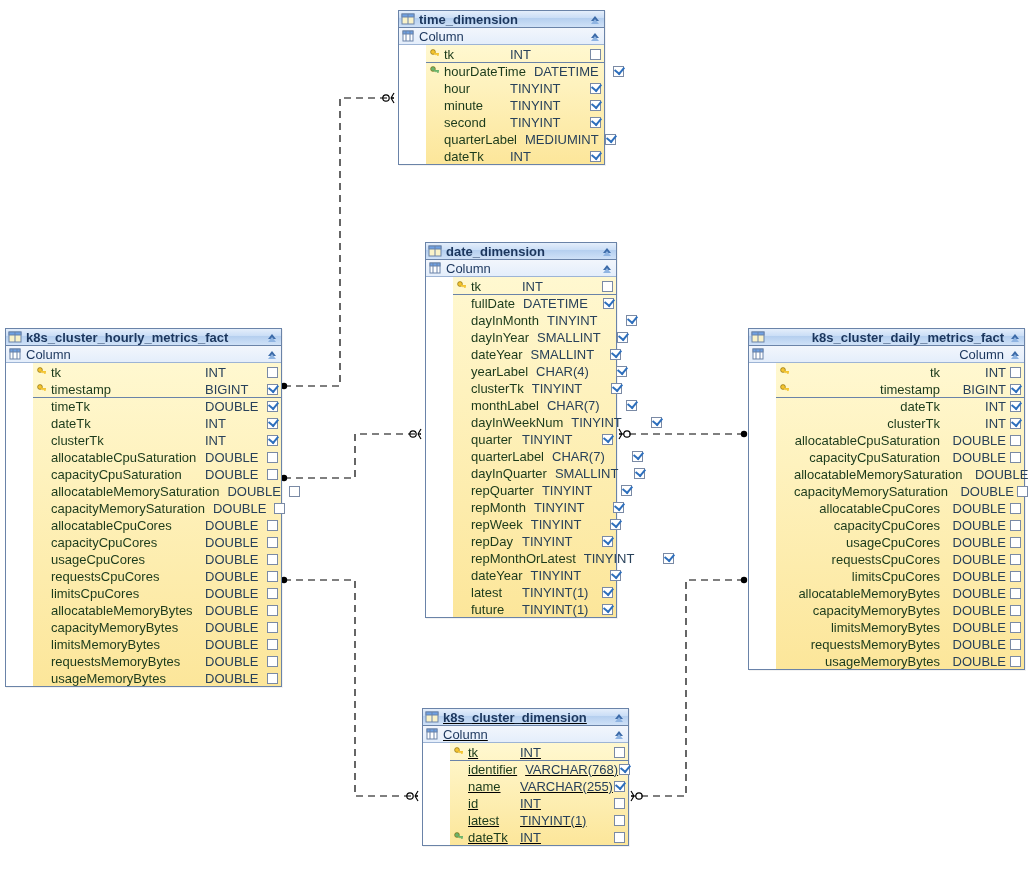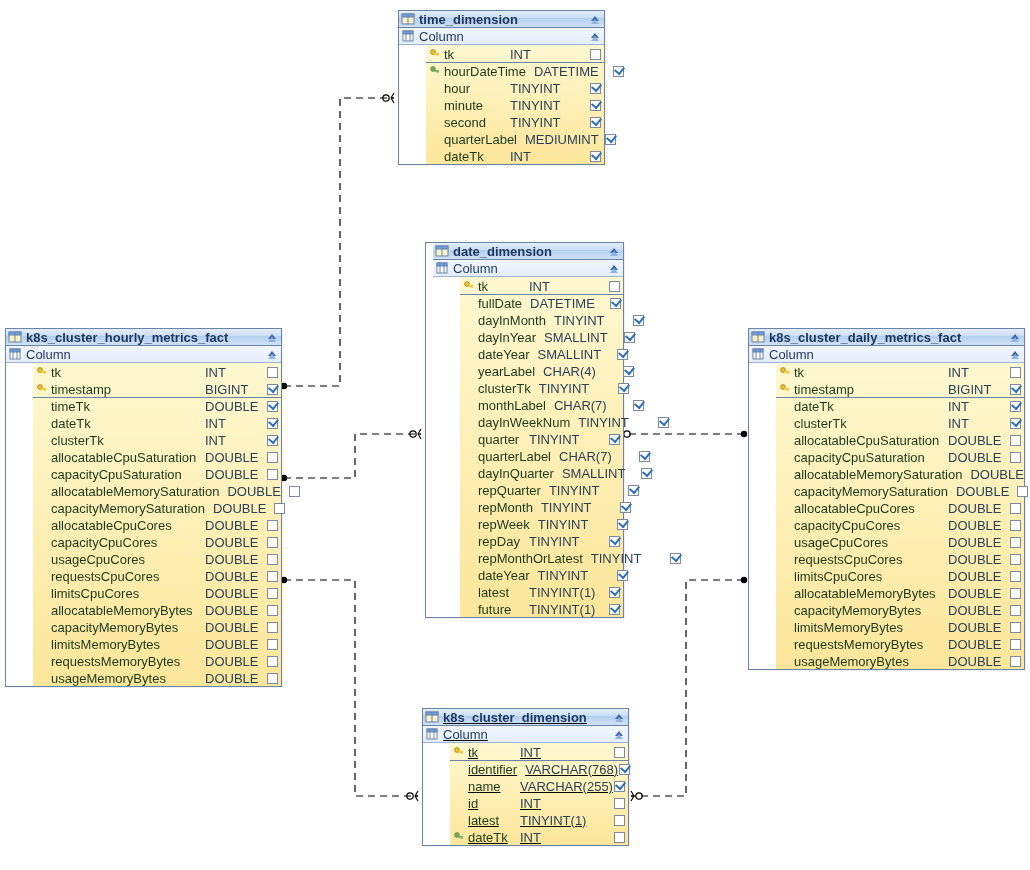--- a/index.html
+++ b/index.html
@@ -273,21 +273,21 @@
         <div class="row">
           <span class="cell-icon"></span>
           <span class="cell-name">dateTk</span>
           <span class="cell-type">INT</span>
           <span class="cell-chk">
             <span class="chkbox on"></span>
           </span>
         </div>
       </div>
     </div>
-    <div class="table-box w-type-md" style="left: 425px; top: 242px; width: 190px; padding-left: 7px;">
+    <div class="table-box w-type-md" style="left: 425px; top: 242px; width: 190px;">
       <div class="title-bar">
         <span class="title-icon">
           <svg width="14" height="12" viewBox="0 0 14 12">
             <rect x="1" y="1" width="12" height="10" fill="#f9f2c8" stroke="#6b83a9"></rect>
             <rect x="1" y="1" width="12" height="3" fill="#6da0e4" stroke="#6b83a9"></rect>
             <line x1="7" y1="1" x2="7" y2="11" stroke="#6b83a9"></line>
           </svg>
         </span>
         <span class="title-text">date_dimension</span>
         <span class="collapse">
@@ -680,21 +680,21 @@
         <div class="row">
           <span class="cell-icon"></span>
           <span class="cell-name">usageMemoryBytes</span>
           <span class="cell-type">DOUBLE</span>
           <span class="cell-chk">
             <span class="chkbox"></span>
           </span>
         </div>
       </div>
     </div>
-    <div class="table-box w-type-sm" style="left: 748px; top: 328px; width: 275px;">
+    <div class="table-box w-type-sm" style="left: 748px; top: 328px; width: 275px; text-align: right;">
       <div class="title-bar">
         <span class="title-icon">
           <svg width="14" height="12" viewBox="0 0 14 12">
             <rect x="1" y="1" width="12" height="10" fill="#f9f2c8" stroke="#6b83a9"></rect>
             <rect x="1" y="1" width="12" height="3" fill="#6da0e4" stroke="#6b83a9"></rect>
             <line x1="7" y1="1" x2="7" y2="11" stroke="#6b83a9"></line>
           </svg>
         </span>
         <span class="title-text">k8s_cluster_daily_metrics_fact</span>
         <span class="collapse">

